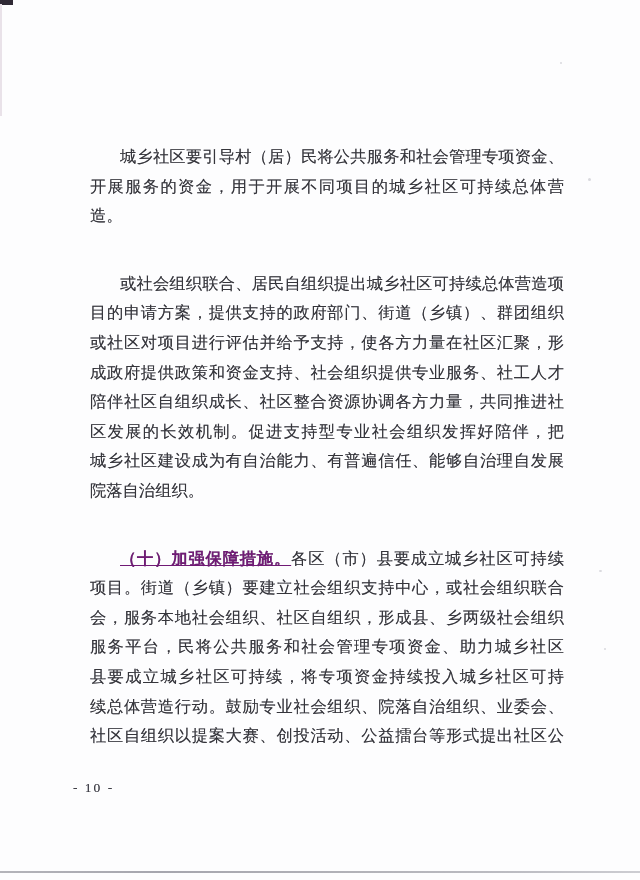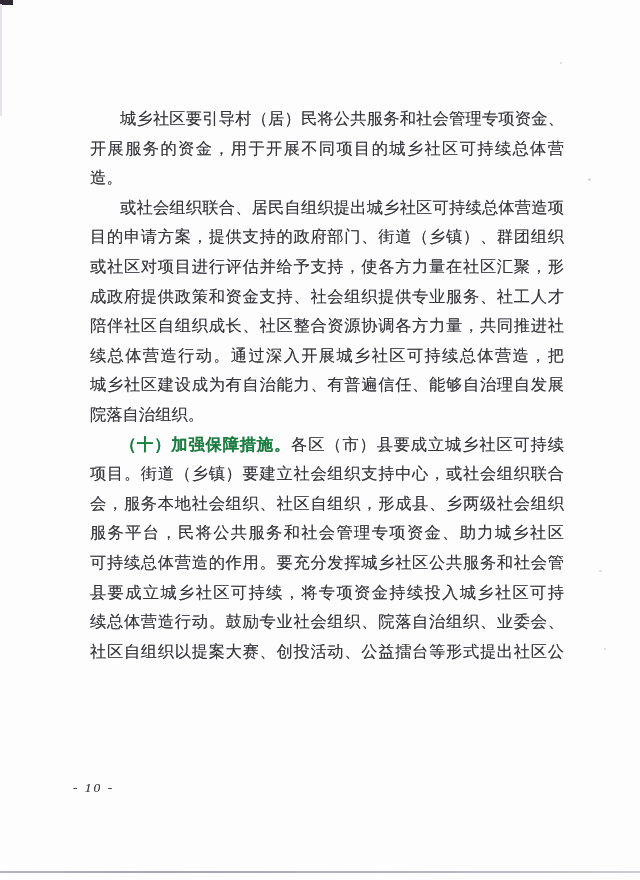--- a/index.html
+++ b/index.html
@@ -29,36 +29,36 @@
     font-size: 16.3px;
   }
   .line {
     height: 29.6px;
     line-height: 29.6px;
     text-align: justify;
     text-align-last: justify;
     overflow: visible;
     text-shadow: 0 0 0.5px rgba(70,70,80,0.55);
   }
-  .line.indent { padding-left: 30px; }
+  .line.indent { padding-left: 30px; margin-top: 38px; }
   .line.para-end { text-align-last: left; }
   .lead-bold {
     font-weight: 700;
-    color: #15803d;
+    color: #701a75;
+    text-decoration: underline;
   }
   
   .page-number {
     position: absolute;
     top: 780px;
     left: 73px;
     font-size: 13.5px;
     letter-spacing: 2px;
     color: #3a3a42;
     text-shadow: 0 0 0.5px rgba(70,70,80,0.5);
-    font-style: italic;
   }
   
   .corner-mark {
     position: absolute;
     top: 0; left: 0;
     width: 13px; height: 5px;
     background: #2f2935;
   }
   .left-strip {
     position: absolute;
@@ -89,28 +89,27 @@
 
   <div class="text-block" id="text-block">
       <div class="line indent">城乡社区要引导村（居）民将公共服务和社会管理专项资金、</div>
       <div class="line">开展服务的资金，用于开展不同项目的城乡社区可持续总体营</div>
       <div class="line para-end">造。</div>
       <div class="line indent">或社会组织联合、居民自组织提出城乡社区可持续总体营造项</div>
       <div class="line">目的申请方案，提供支持的政府部门、街道（乡镇）、群团组织</div>
       <div class="line">或社区对项目进行评估并给予支持，使各方力量在社区汇聚，形</div>
       <div class="line">成政府提供政策和资金支持、社会组织提供专业服务、社工人才</div>
       <div class="line">陪伴社区自组织成长、社区整合资源协调各方力量，共同推进社</div>
-      <div class="line">续总体营造行动。通过深入开展城乡社区可持续总体营造，把</div>
+      <div class="line">区发展的长效机制。促进支持型专业社会组织发挥好陪伴，把</div>
       <div class="line">城乡社区建设成为有自治能力、有普遍信任、能够自治理自发展</div>
       <div class="line para-end">院落自治组织。</div>
       <div class="line indent"><b class="lead-bold">（十）加强保障措施。</b>各区（市）县要成立城乡社区可持续</div>
       <div class="line">项目。街道（乡镇）要建立社会组织支持中心，或社会组织联合</div>
       <div class="line">会，服务本地社会组织、社区自组织，形成县、乡两级社会组织</div>
       <div class="line">服务平台，民将公共服务和社会管理专项资金、助力城乡社区</div>
-      <div class="line">可持续总体营造的作用。要充分发挥城乡社区公共服务和社会管</div>
       <div class="line">县要成立城乡社区可持续，将专项资金持续投入城乡社区可持</div>
       <div class="line">续总体营造行动。鼓励专业社会组织、院落自治组织、业委会、</div>
       <div class="line">社区自组织以提案大赛、创投活动、公益擂台等形式提出社区公</div>
     </div>
 
   <div class="page-number">- 10 -</div>
 
   <div class="bottom-edge"></div>
   <div class="speck s1"></div>
   <div class="speck s2"></div>

